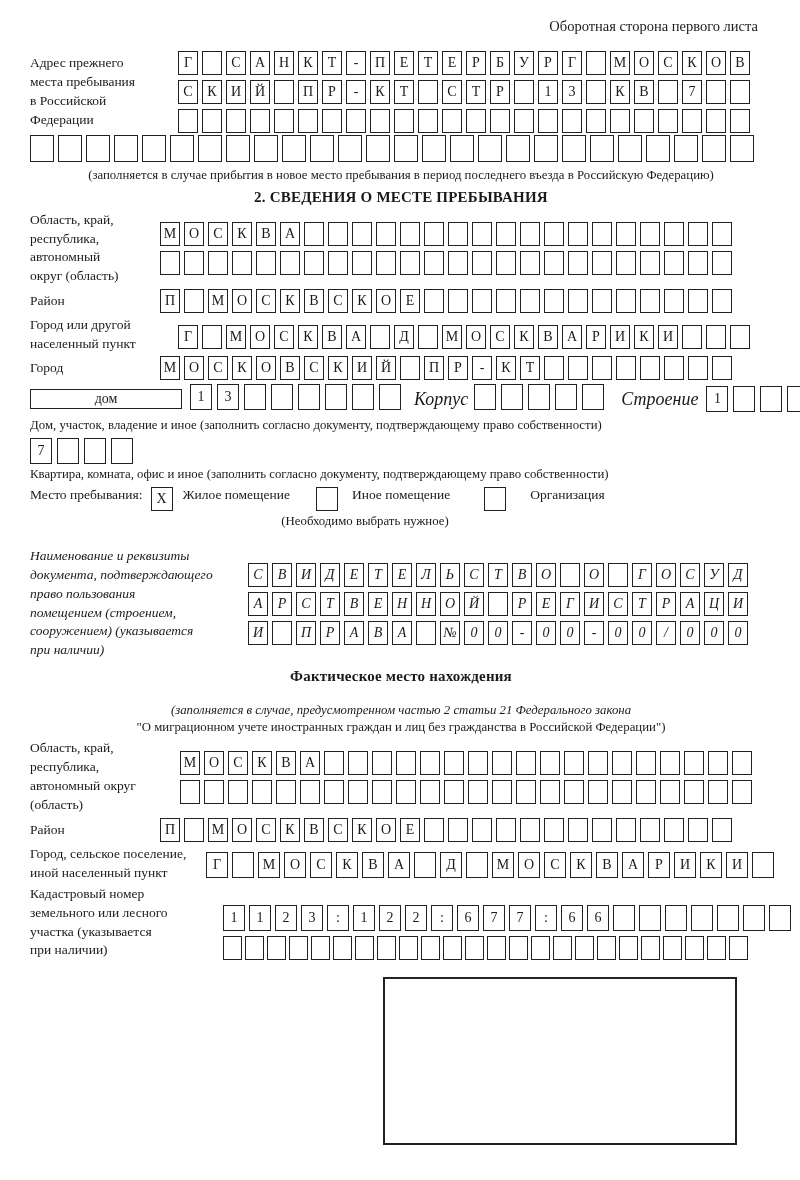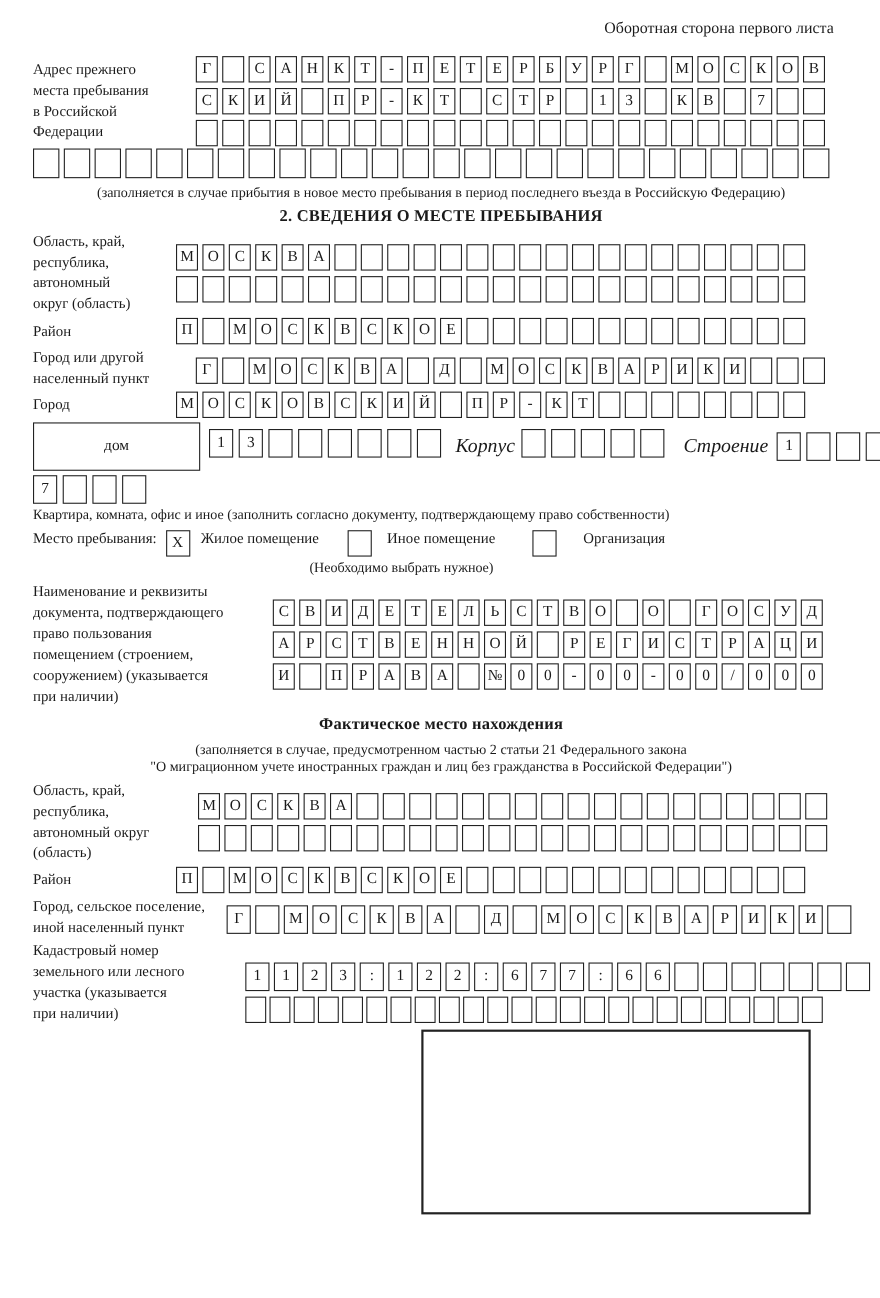--- a/index.html
+++ b/index.html
@@ -27,41 +27,41 @@
   .cell-md { width:22px; height:26px; margin-right:4px; }
   .cell-lg { width:22px; height:26px; margin-right:5px; font-size:14px; }
   .cell-sm { width:19px; height:24px; margin-right:3px; }
   .cell-wide { width:24px; height:27px; margin-right:4px; }
 
   .note { font-size:12.8px; line-height:1.3; }
   .center { text-align:center; }
   .sec-title { font-weight:bold; font-size:15px; text-align:center; letter-spacing:.2px; }
 
   .widebox {
-    border:1.5px solid #222; height:44px; display:flex;
+    border:1.5px solid #222; height:20px; display:flex;
     align-items:center; justify-content:center; font-size:14px; flex-shrink:0;
   }
   .inline-lbl { font-size:18px; line-height:27px; flex-shrink:0;font-style:italic; }
 
   .stay-row { display:flex; font-size:13.5px; }
   .checkbox {
     width:22px; height:24px; border:1.5px solid #222; display:flex;
     align-items:center; justify-content:center; font-size:14px; flex-shrink:0;
   }
 
   .stamp-wrap { width:392px; margin-left:auto; margin-right:16px; }
   .stamp-box { width:354px; height:168px; border:2px solid #222; margin:0 auto; }
   .stamp-note { font-size:13px; line-height:1.38; text-align:center; margin-top:5px; }
 
   
   .w148 { width:148px; } .w130 { width:130px; } .w150 { width:150px; }
   .w218 { width:218px; } .w193 { width:193px; }
 
   .mt2{margin-top:2px;} .mt3{margin-top:3px;} .mt4{margin-top:4px;}
-  .mt5{margin-top:5px;} .mt6{margin-top:5px;} .mt8{margin-top:8px;} .mt16{margin-top:16px;}
+  .mt5{margin-top:5px;} .mt6{margin-top:17px;font-style:italic;} .mt8{margin-top:8px;} .mt16{margin-top:16px;}
 </style>
 </head>
 <body>
 
 <div class="page">
 
   <div class="hdr-right">Оборотная сторона первого листа</div>
 
   <div class="field mt16">
     <div class="flabel w148">Адрес прежнего
@@ -354,20 +354,21 @@
         <span class="cell-lg"></span>
       </div>
     <div class="inline-lbl" style="padding:0 8px 0 12px">Строение</div>
     <div class="cells">
         <span class="cell-lg">1</span>
         <span class="cell-lg"></span>
         <span class="cell-lg"></span>
         <span class="cell-lg"></span>
       </div>
   </div>
+  <div class="note mt2">Дом, участок, владение и иное (заполнить согласно документу, подтверждающему право собственности)</div>
 
   <div class="field mt4" style="align-items:center">
     <div class="cells">
         <span class="cell-lg">7</span>
         <span class="cell-lg"></span>
         <span class="cell-lg"></span>
         <span class="cell-lg"></span>
       </div>
   </div>
   <div class="note mt2">Квартира, комната, офис и иное (заполнить согласно документу, подтверждающему право собственности)</div>

